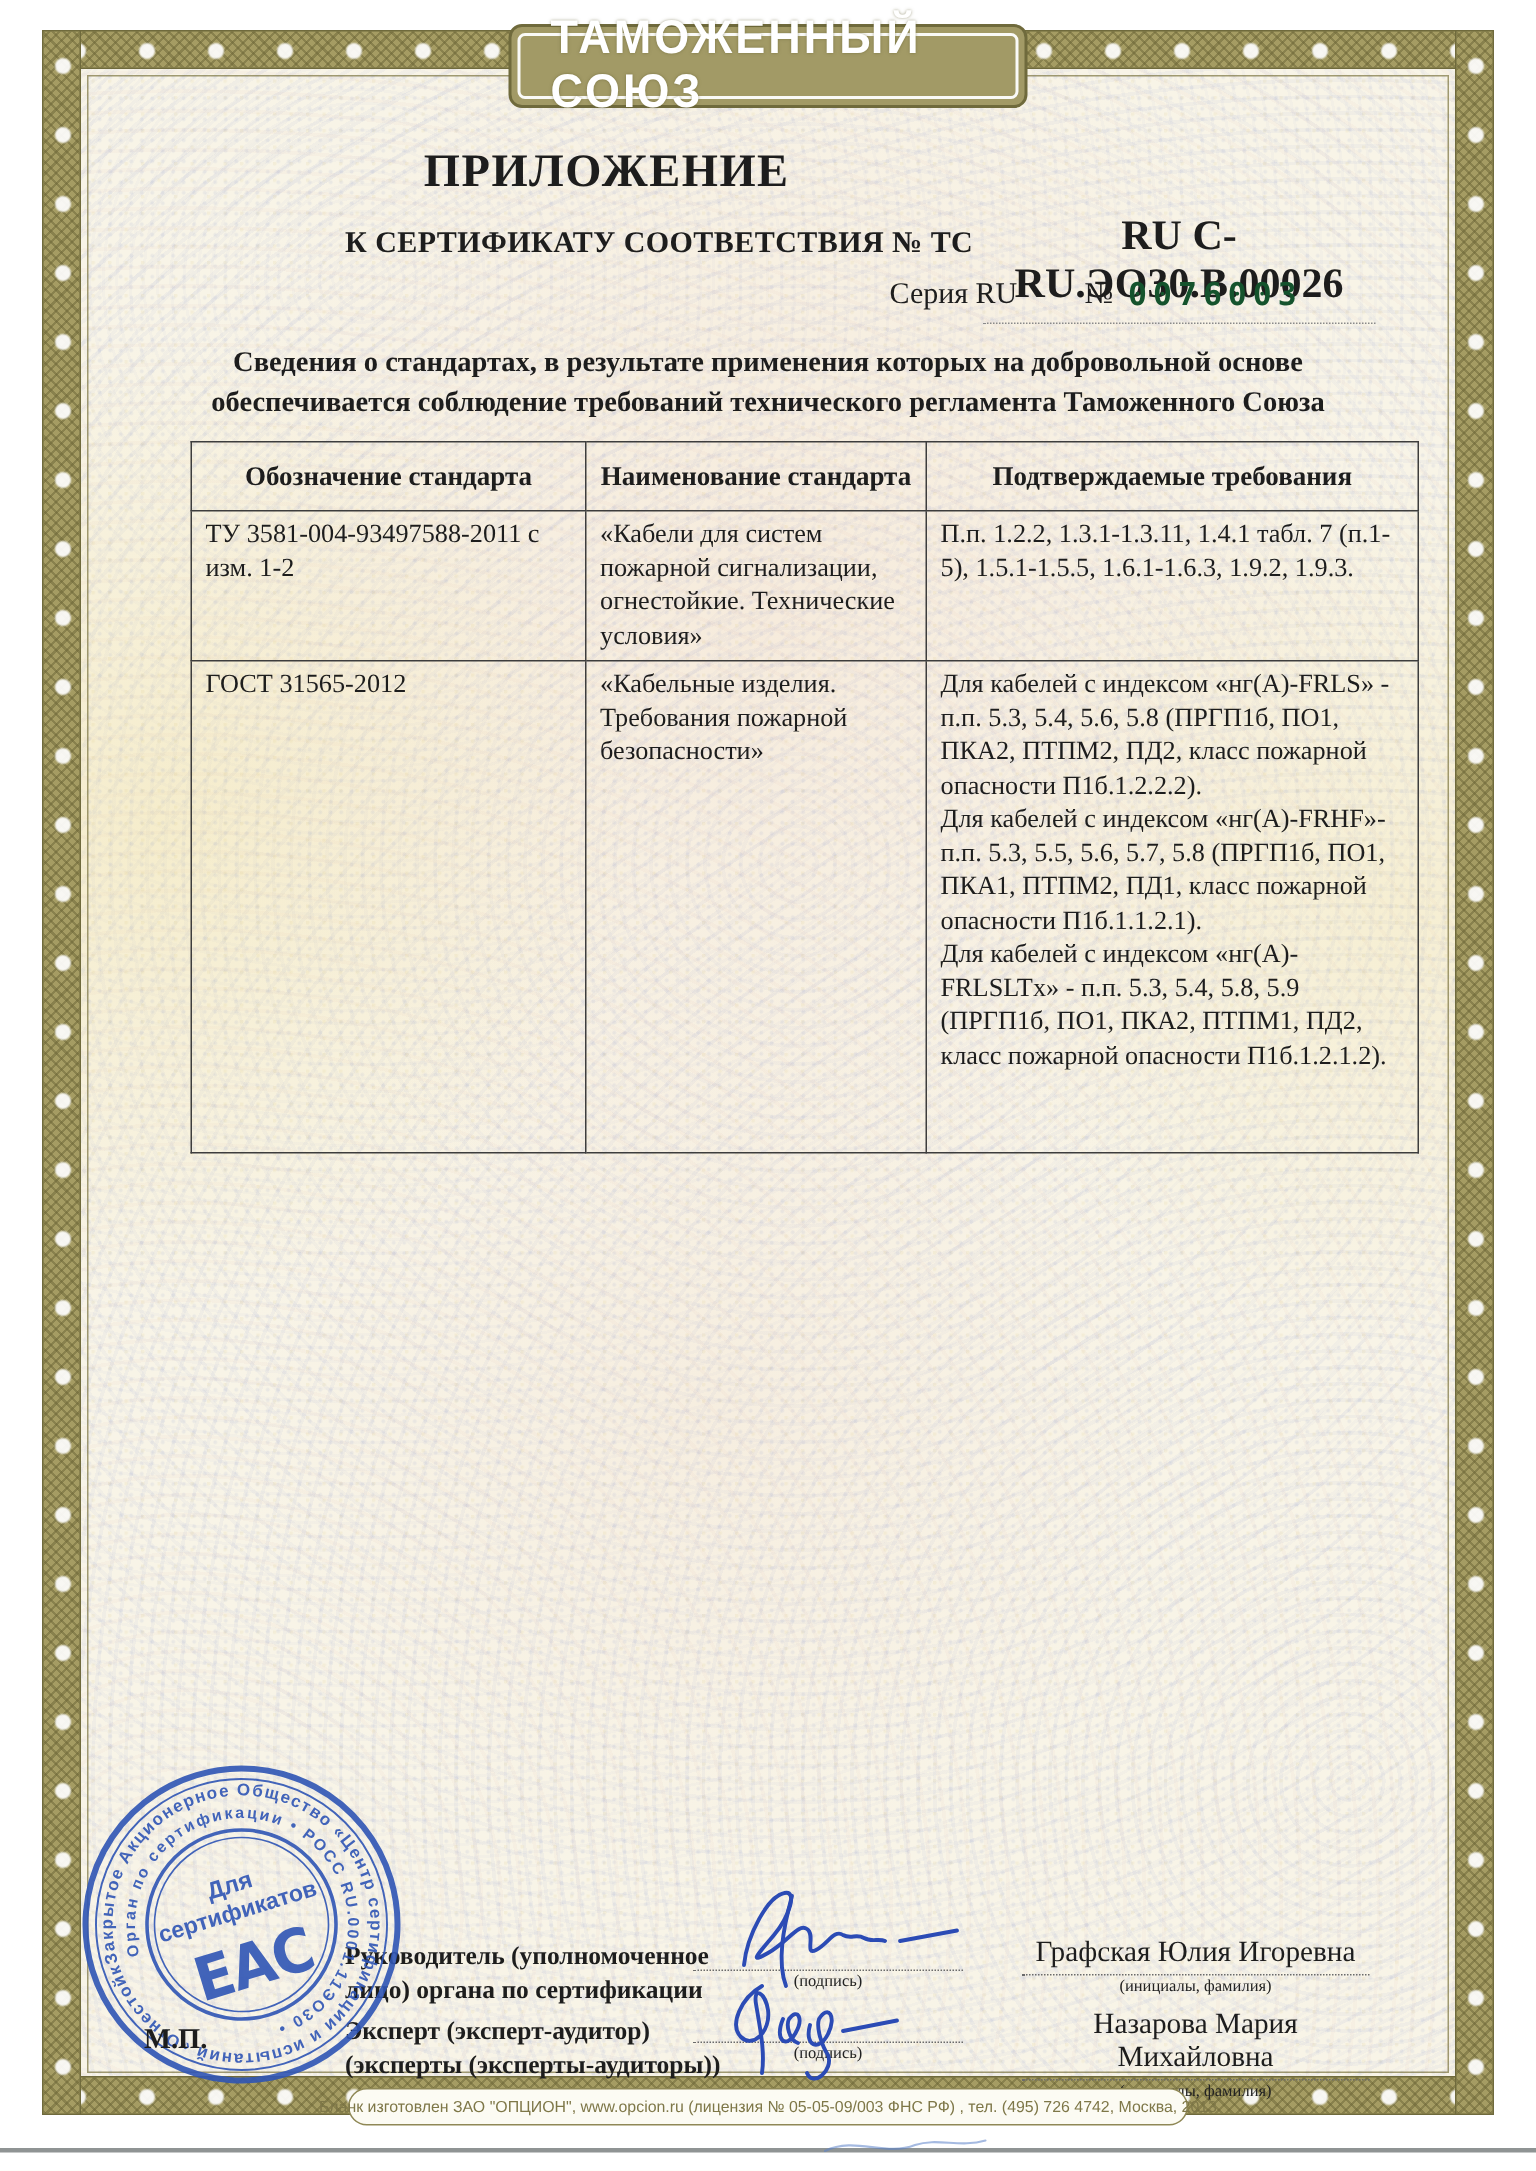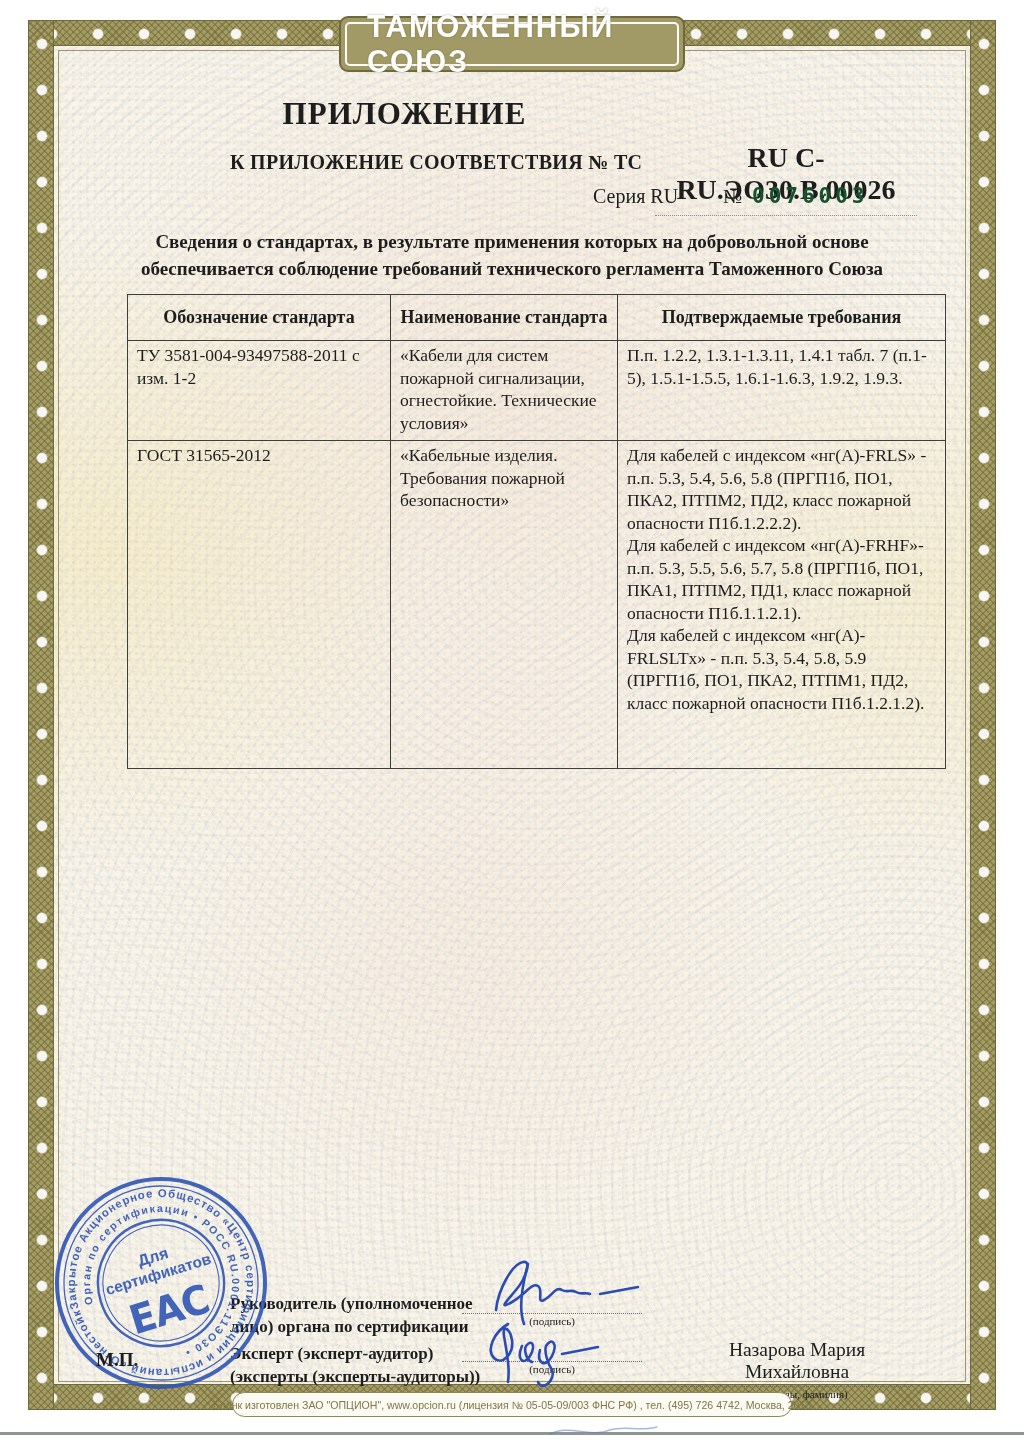--- a/index.html
+++ b/index.html
@@ -114,21 +114,21 @@
   <div class="abs band h band-bottom"></div>
   <div class="abs band v band-left"></div>
   <div class="abs band v band-right"></div>
   <div class="abs inner-line"></div>
 
   <div class="abs banner">
     <span class="banner-text">ТАМОЖЕННЫЙ СОЮЗ</span>
   </div>
 
   <div class="abs doc-title">ПРИЛОЖЕНИЕ</div>
-  <div class="abs cert-line">К ПРИЛОЖЕНИЕ СООТВЕТСТВИЯ  № ТС</div>
+  <div class="abs cert-line">К СЕРТИФИКАТУ СООТВЕТСТВИЯ  № ТС</div>
   <div class="abs cert-number">RU C-RU.ЭО30.В.00026</div>
   <div class="abs series-label">Серия RU</div>
   <div class="abs num-sign">№</div>
   <div class="abs serial">0076003</div>
 
   <div class="abs intro">
     <div>Сведения о стандартах, в результате применения которых на добровольной основе</div>
     <div>обеспечивается соблюдение требований технического регламента Таможенного Союза</div>
   </div>
 
@@ -197,20 +197,24 @@
     <div class="line"></div>
     <div class="caption">(подпись)</div>
   </div>
   <svg class="abs sigsvg sig1" width="190" height="75" viewBox="0 0 190 75">
     <g fill="none" stroke="#2b4bb5" stroke-width="2.6" stroke-linecap="round">
       <path d="M28,58 C30,38 44,12 55,10 C64,8 58,26 48,38 C38,50 30,58 44,50 C58,42 64,30 70,34 C76,38 68,52 76,48 C84,44 88,34 94,38 C99,41 103,37 108,40 C113,43 118,40 122,42"></path>
       <path d="M60,12 C54,34 50,56 56,72"></path>
       <path d="M132,42 L170,35"></path>
     </g>
   </svg>
+  <div class="abs namebox name1">
+    <div class="nm">Графская Юлия Игоревна</div>
+    <div class="caption">(инициалы, фамилия)</div>
+  </div>
 
   <div class="abs role role2">
     <div>Эксперт (эксперт-аудитор)</div>
     <div>(эксперты (эксперты-аудиторы))</div>
   </div>
   <div class="abs sig-area sig-area2">
     <div class="line"></div>
     <div class="caption">(подпись)</div>
   </div>
   <svg class="abs sigsvg sig2" width="160" height="92" viewBox="0 0 160 92">

